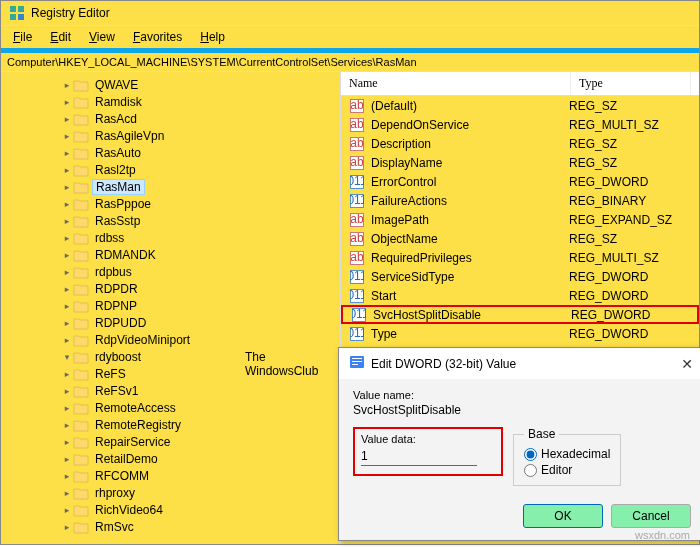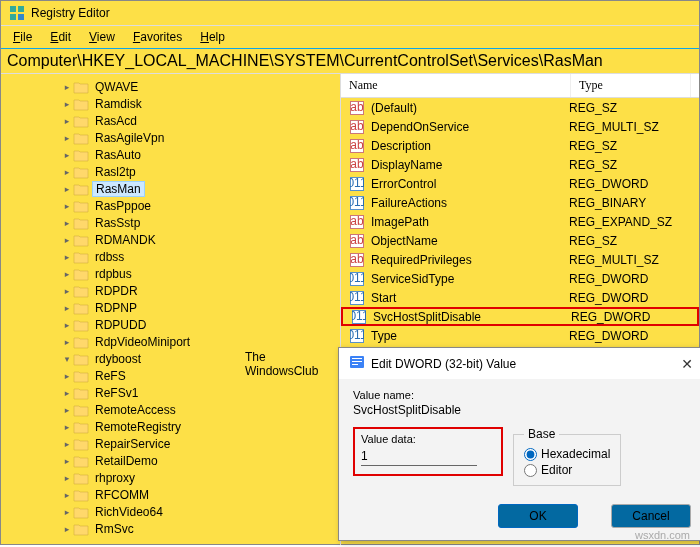--- a/index.html
+++ b/index.html
@@ -1,24 +1,24 @@
 <!DOCTYPE html>
 <html><head>
 <meta charset="utf-8">
 <style>
 * { margin: 0; padding: 0; box-sizing: border-box; font-family: "Segoe UI", Tahoma, sans-serif; font-size: 12px; }
 body { background: #fff; width: 700px; height: 547px; overflow: hidden; position: relative; }
 .window { border: 1px solid #888; background: #fde047; height: 545px; }
 .titlebar { display: flex; align-items: center; padding: 4px 8px; border-bottom: 1px solid #ddd; }
 .titlebar .icon { width: 16px; height: 16px; margin-right: 6px; }
 .titlebar .title { font-size: 12px; }
-.menubar { display: flex; gap: 2px; padding: 2px 4px; border-bottom: 1px solid #0ea5e9; }
+.menubar { display: flex; gap: 2px; padding: 2px 4px; border-bottom: 5px solid #0ea5e9; }
 .menubar span { padding: 2px 8px; text-decoration: underline; text-decoration-color: transparent; }
 .menubar span:first-letter { text-decoration: underline; }
-.addrbar { padding: 3px 6px; border-bottom: 1px solid #ddd; font-size: 16px; }
+.addrbar { padding: 3px 6px; border-bottom: 1px solid #ddd; font-size: 11px; }
 .content { display: flex; height: calc(100% - 72px); }
 .tree { width: 340px; border-right: 1px solid #ddd; overflow: auto; padding-top: 4px; padding-left: 60px; }
 .tree-item { display: flex; align-items: center; height: 17px; white-space: nowrap; }
 .tree-item .chev { width: 12px; color: #666; font-size: 9px; display: inline-flex; justify-content: center; }
 .tree-item .folder { width: 16px; height: 14px; margin-right: 3px; }
 .tree-item.open > .chev::before { content: "▾"; }
 .tree-item.closed > .chev::before { content: "▸"; }
 .tree-item .label { padding: 0 3px; }
 .tree-item.selected .label { background: #cce8ff; border: 1px solid #99d1ff; }
 .list { flex: 1; overflow: hidden; }
@@ -42,21 +42,21 @@
 .dialog .lbl { font-size: 11px; margin-bottom: 2px; }
 .dialog .static { font-size: 12px; margin-bottom: 10px; }
 .dialog .row { display: flex; gap: 10px; align-items: flex-start; }
 .dialog .vd-box { border: 2px solid #e00000; padding: 4px 24px 8px 6px; width: 150px; }
 .dialog input[type=text] { width: 100%; border: none; border-bottom: 1px solid #666; background: transparent; font-size: 12px; padding: 2px 0; outline: none; }
 .dialog fieldset { border: 1px solid #ccc; padding: 4px 10px 8px 10px; font-size: 11px; }
 .dialog fieldset legend { padding: 0 4px; }
 .dialog .radio { display: flex; align-items: center; gap: 4px; margin-top: 2px; }
 .dialog .radio input { accent-color: #0067c0; }
 .dialog .btns { display: flex; justify-content: flex-end; gap: 8px; padding: 8px 12px 12px; }
-.dialog .btns button { width: 80px; height: 24px; border: 1px solid #aaa; background: #0369a1; border-radius: 3px; font-size: 12px; margin-left: 25px; }
+.dialog .btns button { width: 80px; height: 24px; border: 1px solid #aaa; background: #86efac; border-radius: 3px; font-size: 12px; }
 .dialog .btns button.primary { border-color: #0067c0; }
 </style>
 </head>
 <body>
 
 <div class="window">
   <div class="titlebar">
     <span class="icon">
       <svg viewBox="0 0 16 16" width="16" height="16">
           <rect x="1" y="1" width="6" height="6" fill="#3a9"></rect>
@@ -138,34 +138,34 @@
           <span class="folder"><svg width="16" height="14" viewBox="0 0 16 14">
               <path d="M1 3 h5 l1 1 h8 v9 h-14 z" fill="#ffd86b" stroke="#caa43a" stroke-width="0.5"></path>
             </svg></span>
           <span class="label">RasSstp</span>
         </div>
         <div class="tree-item closed">
           <span class="chev"></span>
           <span class="folder"><svg width="16" height="14" viewBox="0 0 16 14">
               <path d="M1 3 h5 l1 1 h8 v9 h-14 z" fill="#ffd86b" stroke="#caa43a" stroke-width="0.5"></path>
             </svg></span>
+          <span class="label">rdbss</span>
+        </div>
+        <div class="tree-item closed">
+          <span class="chev"></span>
+          <span class="folder"><svg width="16" height="14" viewBox="0 0 16 14">
+              <path d="M1 3 h5 l1 1 h8 v9 h-14 z" fill="#ffd86b" stroke="#caa43a" stroke-width="0.5"></path>
+            </svg></span>
           <span class="label">RDMANDK</span>
         </div>
         <div class="tree-item closed">
           <span class="chev"></span>
           <span class="folder"><svg width="16" height="14" viewBox="0 0 16 14">
               <path d="M1 3 h5 l1 1 h8 v9 h-14 z" fill="#ffd86b" stroke="#caa43a" stroke-width="0.5"></path>
             </svg></span>
-          <span class="label">rdbss</span>
-        </div>
-        <div class="tree-item closed">
-          <span class="chev"></span>
-          <span class="folder"><svg width="16" height="14" viewBox="0 0 16 14">
-              <path d="M1 3 h5 l1 1 h8 v9 h-14 z" fill="#ffd86b" stroke="#caa43a" stroke-width="0.5"></path>
-            </svg></span>
           <span class="label">rdpbus</span>
         </div>
         <div class="tree-item closed">
           <span class="chev"></span>
           <span class="folder"><svg width="16" height="14" viewBox="0 0 16 14">
               <path d="M1 3 h5 l1 1 h8 v9 h-14 z" fill="#ffd86b" stroke="#caa43a" stroke-width="0.5"></path>
             </svg></span>
           <span class="label">RDPDR</span>
         </div>
         <div class="tree-item closed">
@@ -236,28 +236,28 @@
           <span class="folder"><svg width="16" height="14" viewBox="0 0 16 14">
               <path d="M1 3 h5 l1 1 h8 v9 h-14 z" fill="#ffd86b" stroke="#caa43a" stroke-width="0.5"></path>
             </svg></span>
           <span class="label">RetailDemo</span>
         </div>
         <div class="tree-item closed">
           <span class="chev"></span>
           <span class="folder"><svg width="16" height="14" viewBox="0 0 16 14">
               <path d="M1 3 h5 l1 1 h8 v9 h-14 z" fill="#ffd86b" stroke="#caa43a" stroke-width="0.5"></path>
             </svg></span>
+          <span class="label">RFCOMM</span>
+        </div>
+        <div class="tree-item closed">
+          <span class="chev"></span>
+          <span class="folder"><svg width="16" height="14" viewBox="0 0 16 14">
+              <path d="M1 3 h5 l1 1 h8 v9 h-14 z" fill="#ffd86b" stroke="#caa43a" stroke-width="0.5"></path>
+            </svg></span>
           <span class="label">rhproxy</span>
-        </div>
-        <div class="tree-item closed">
-          <span class="chev"></span>
-          <span class="folder"><svg width="16" height="14" viewBox="0 0 16 14">
-              <path d="M1 3 h5 l1 1 h8 v9 h-14 z" fill="#ffd86b" stroke="#caa43a" stroke-width="0.5"></path>
-            </svg></span>
-          <span class="label">RFCOMM</span>
         </div>
         <div class="tree-item closed">
           <span class="chev"></span>
           <span class="folder"><svg width="16" height="14" viewBox="0 0 16 14">
               <path d="M1 3 h5 l1 1 h8 v9 h-14 z" fill="#ffd86b" stroke="#caa43a" stroke-width="0.5"></path>
             </svg></span>
           <span class="label">RichVideo64</span>
         </div>
         <div class="tree-item closed">
           <span class="chev"></span>

